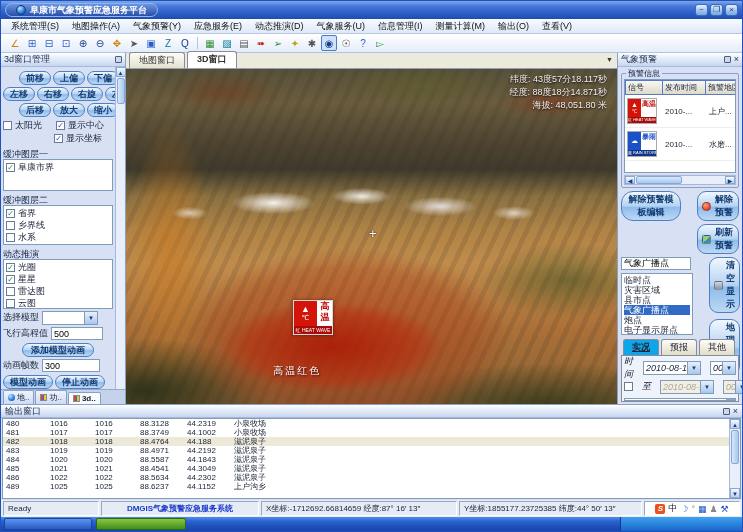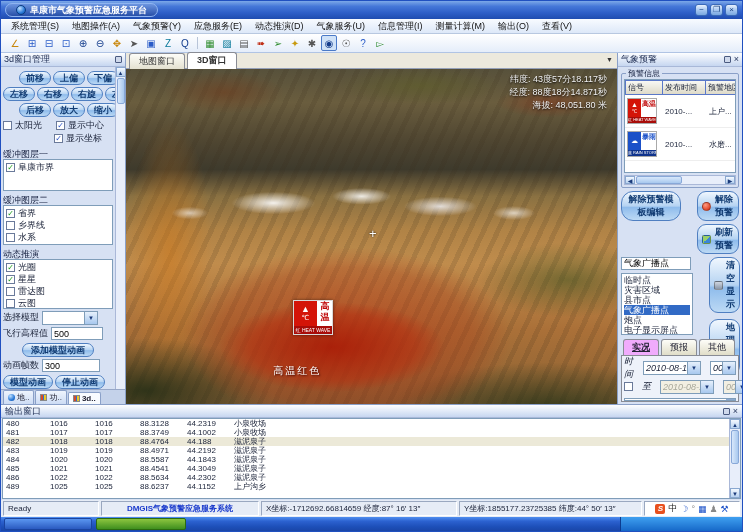--- a/index.html
+++ b/index.html
@@ -73,21 +73,21 @@
   .hscroll .hsp { flex:1; }
   .ltabs { height:15px; flex:none; display:flex; align-items:flex-end; gap:1px; padding-left:2px; background:#c4d2ea; border-top:1px solid #98a8c8; }
   .ltab { display:flex; align-items:center; gap:2px; font-size:8px; padding:1px 4px; border:1px solid #8aa0c8; border-bottom:none; border-radius:2px 2px 0 0;
     background:linear-gradient(180deg,#eef4fd,#cddcf4); color:#223; }
   .ltab.active { background:#f8fbff; font-weight:bold; }
   .mini-globe { width:7px; height:7px; border-radius:50%; background:radial-gradient(circle at 35% 30%,#bfe0ff,#2a7ad8 60%,#114a9a); }
   .mini-chart { width:7px; height:7px; background:linear-gradient(90deg,#d84a2a 33%,#2a6ad8 33% 66%,#e8c82a 66%); border:1px solid #888; }
 
   
   .center { flex:1; min-width:0; display:flex; flex-direction:column; background:#ece9dd; }
-  .map-tabs { height:16px; flex:none; display:flex; align-items:center; padding-left:3px; border-bottom:1px solid #94a0b8; position:relative; }
+  .map-tabs { height:16px; flex:none; display:flex; align-items:flex-end; padding-left:3px; border-bottom:1px solid #94a0b8; position:relative; }
   .mtab { font-size:9px; padding:1px 9px 1px; border:1px solid #898c95; border-bottom:none; border-radius:3px 3px 0 0;
     background:linear-gradient(180deg,#fdfdf8,#e4e1d0); margin-right:2px; color:#333; }
   .mtab.active { background:#fff; font-weight:bold; padding-bottom:2px; }
   .tab-dd { position:absolute; right:4px; top:3px; font-size:7px; color:#333; }
   .map-canvas { flex:1; position:relative; overflow:hidden;
     background:
       radial-gradient(150px 60px at 42% 83%, rgba(170,25,5,.85), rgba(180,45,15,.55) 55%, rgba(0,0,0,0) 75%),
       radial-gradient(210px 115px at 45% 80%, rgba(185,50,20,.55), rgba(170,60,25,.35) 60%, rgba(0,0,0,0) 78%),
       radial-gradient(60px 16px at 30% 40%, rgba(255,255,255,.9), rgba(0,0,0,0) 70%),
       radial-gradient(42px 12px at 48% 38%, rgba(255,255,255,.85), rgba(0,0,0,0) 70%),
@@ -137,21 +137,21 @@
   .oval2 { border:1px solid #4f7fc1; border-radius:9px; background:linear-gradient(180deg,#f0f7fe 0%,#b5d3f2 50%,#8fbcec 55%,#bcd9f4 100%);
     font-size:9px; font-weight:bold; color:#123c73; text-align:center; padding:1px 4px; display:flex; align-items:center; justify-content:center; gap:3px; }
   .bic { width:9px; height:9px; flex:none; border-radius:50%; border:1px solid rgba(0,0,0,.3); }
   .bic.red { background:radial-gradient(circle at 35% 30%,#ff9a80,#d42408); }
   .bic.pic { border-radius:2px; background:linear-gradient(135deg,#9ad06a 50%,#3a86d8 50%); }
   .bic.trash { border-radius:2px; background:linear-gradient(180deg,#cfd6e0,#8a97a8); }
   .bic.geo { background:radial-gradient(circle at 35% 30%,#9ac8ff,#2a62c8); }
   .xptabs { display:flex; margin-top:4px; padding-left:2px; }
   .xtab { padding:1px 8px; font-size:9px; border:1px solid #898c95; border-bottom:none; border-radius:3px 3px 0 0;
     background:linear-gradient(180deg,#fdfdf8,#e0ddc8); margin-right:2px; color:#223; }
-  .xtab.active { background:#f0abfc; font-weight:bold;text-decoration:underline; }
+  .xtab.active { background:#0ea5e9; font-weight:bold;text-decoration:underline; }
   .tabpane { flex:1; min-height:0; border:1px solid #898c95; background:#eef2fa; padding:4px 2px 0; display:flex; flex-direction:column; gap:4px; }
   .trow { display:flex; align-items:center; gap:9px; height:15px;font-style:italic; }
   .elist { flex:1; min-height:0; display:flex; background:#fff; border:1px solid #7f9db9; overflow:hidden; }
   .elist .eitems { flex:1; padding:1px 2px; }
   .eli { height:11px; line-height:11px; white-space:nowrap; }
   .poilist { width:72px; height:62px; overflow:hidden; position:relative; }
   .pli { height:10px; line-height:10px; white-space:nowrap; overflow:hidden; }
   .pli.sel { background:#316ac5; color:#fff; }
   .vrail { width:9px; flex:none; background:#e8eefa; border-left:1px solid #aab8d8; display:flex; flex-direction:column; align-items:center; }
 

